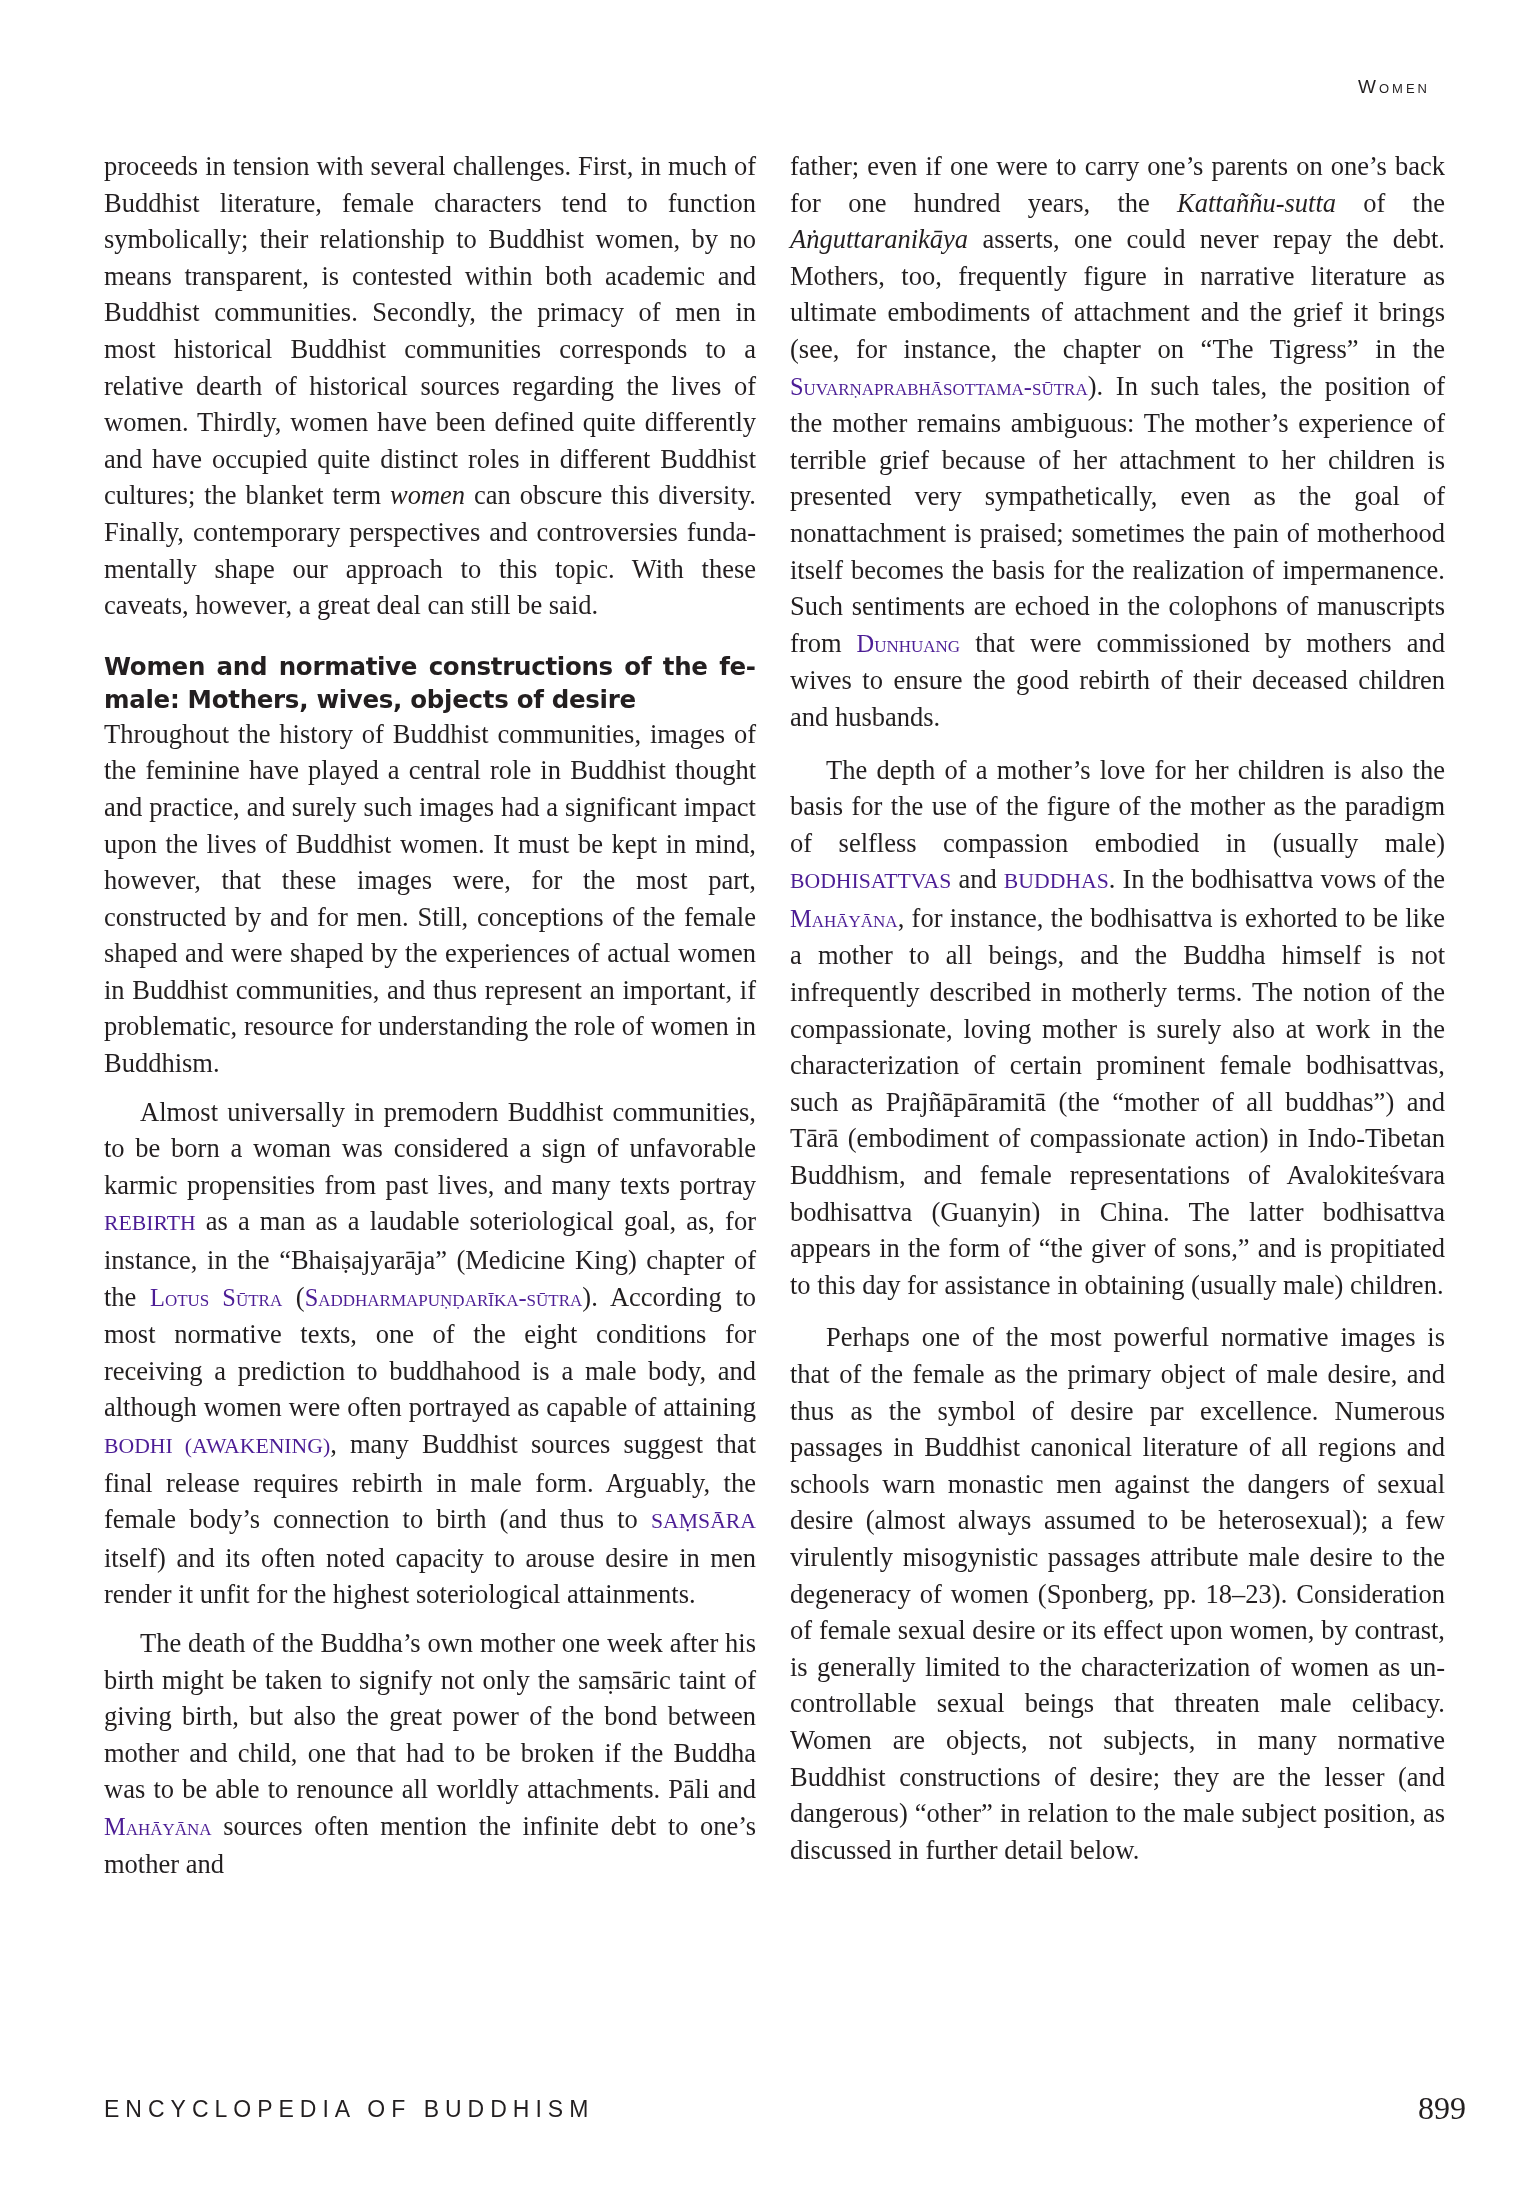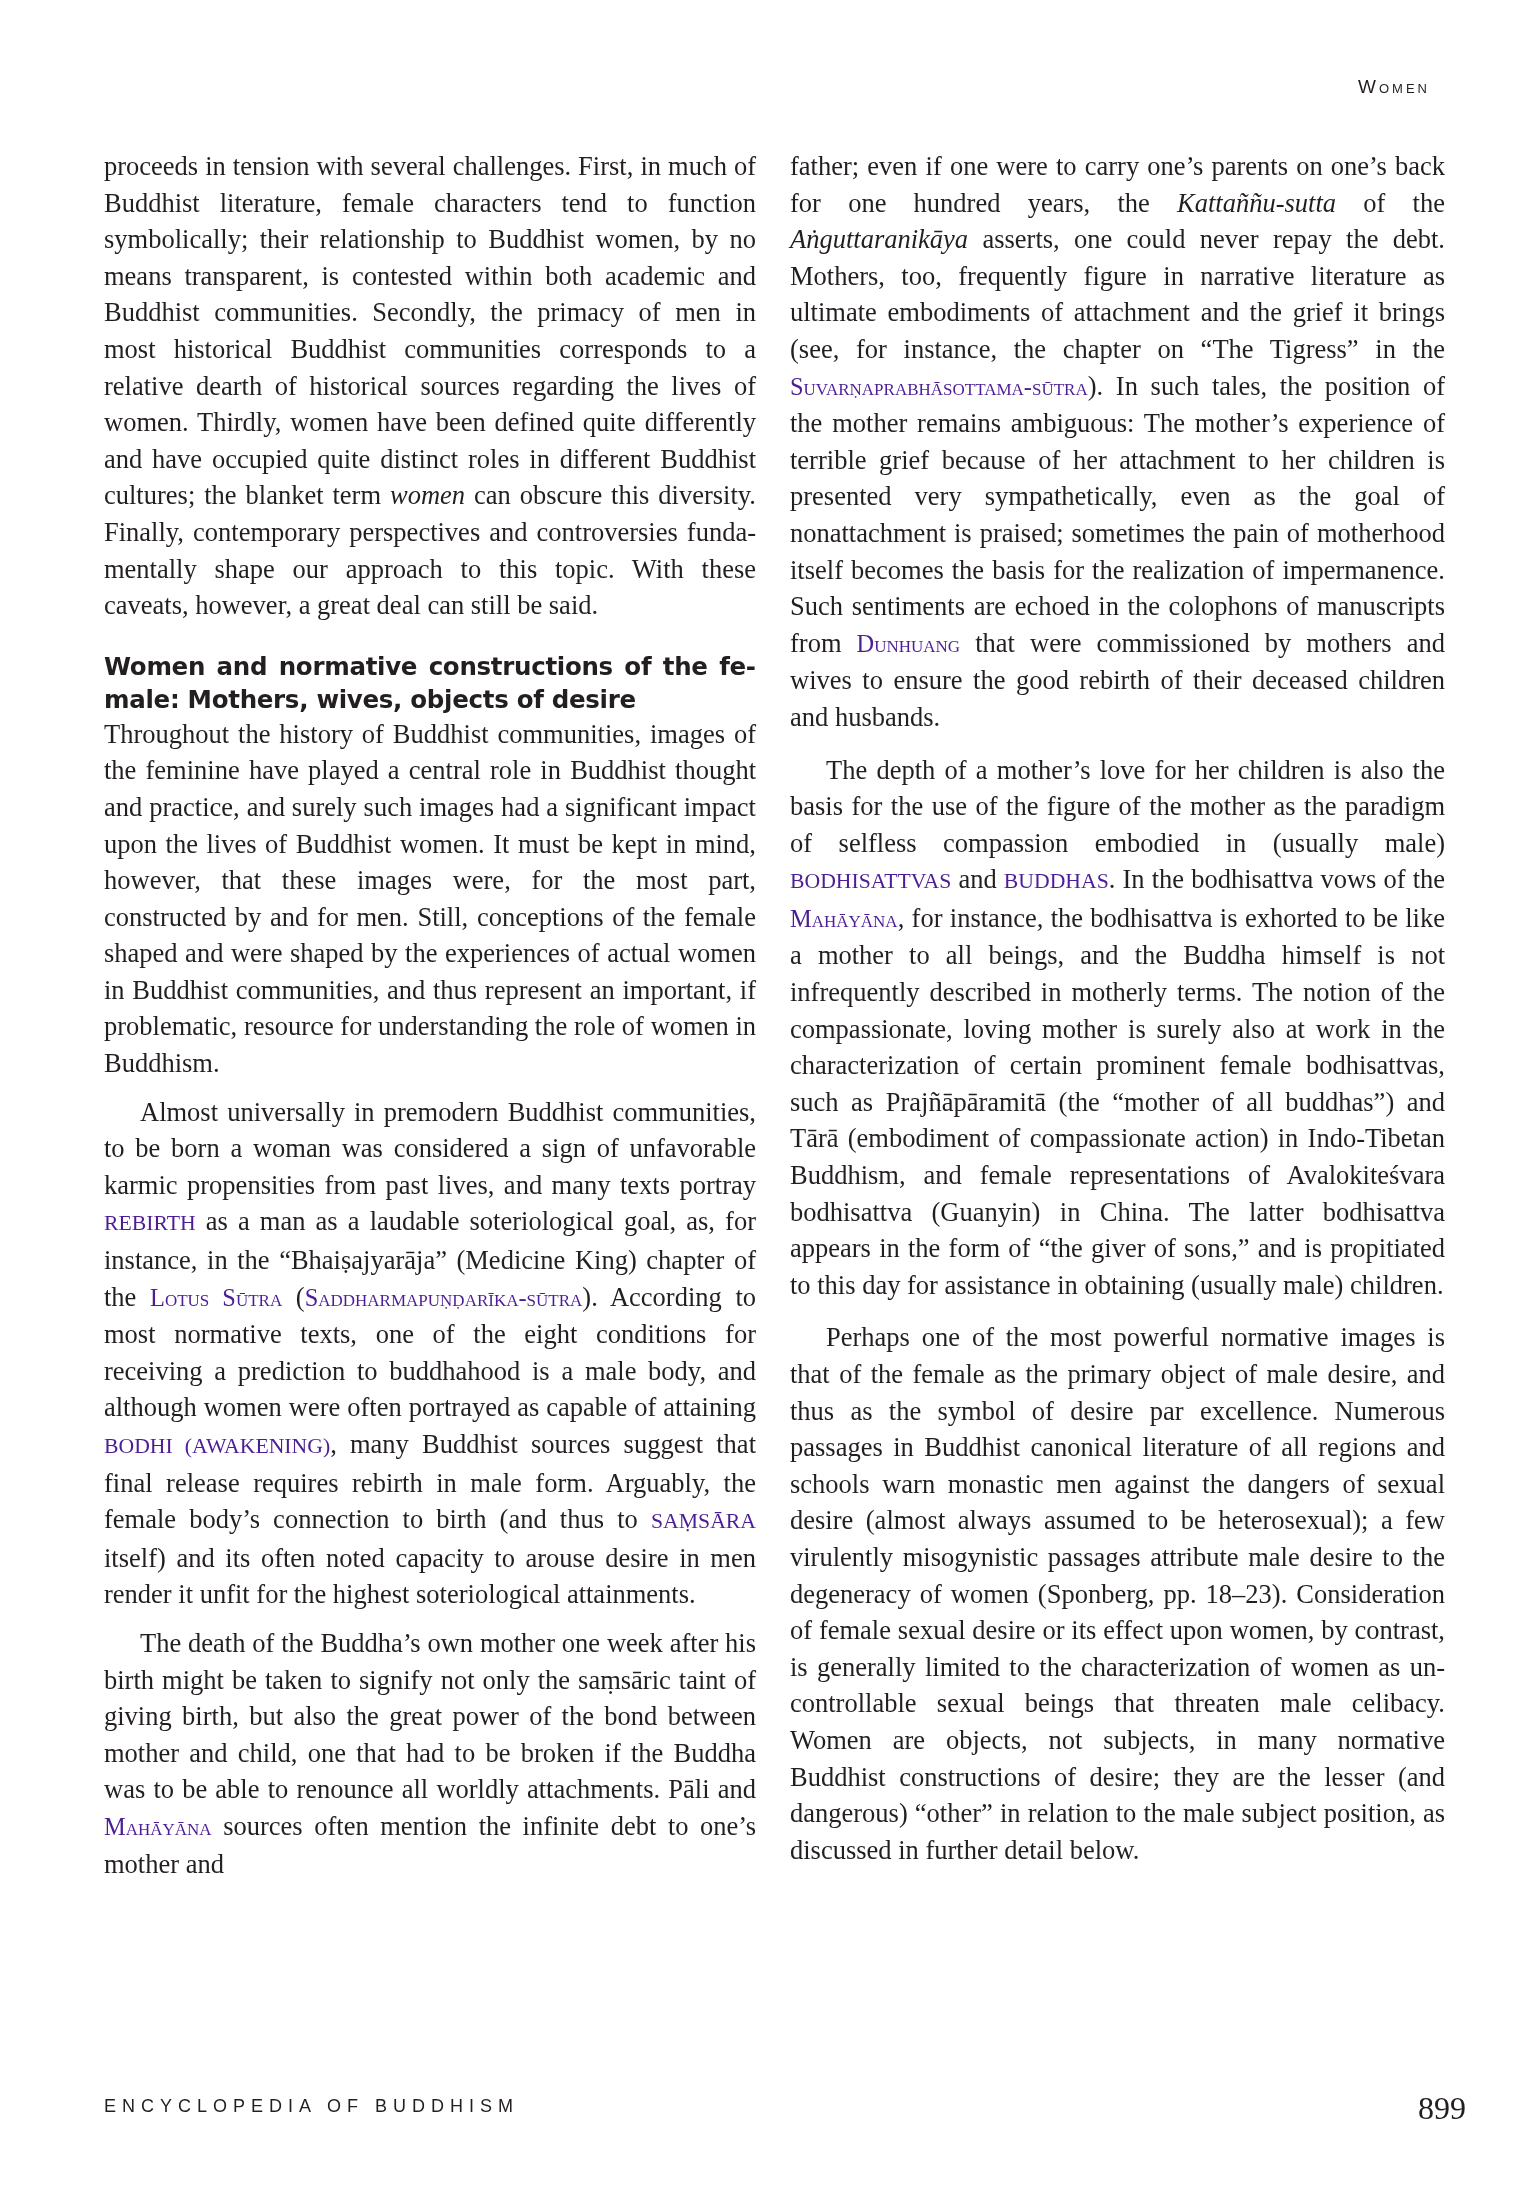--- a/index.html
+++ b/index.html
@@ -14,21 +14,21 @@
   p { margin: 0; }
   p.indent { text-indent: 36px; }
   p.gap { margin-top: 12px; }
   p.gap-lg { margin-top: 16px; }
   h2 { margin: 26px 0 0 0; font-family: "DejaVu Sans", sans-serif; font-weight: bold;
        font-size: 24.5px; line-height: 33px; letter-spacing: -0.3px; }
   .sc { font-variant: small-caps; font-size: 0.92em; }
   .caps { text-transform: uppercase; font-size: 0.82em; }
   i { }
   .foot-left { position: absolute; left: 104px; top: 2096px; font-family: "Liberation Sans", sans-serif;
-       font-size: 18px; letter-spacing: 6px; }
+       font-size: 23px; letter-spacing: 6px; }
   .foot-right { position: absolute; right: 56px; top: 2090px; font-size: 32px; }
   .xref { color: #4c1d95; text-decoration: none; }
 </style>
 </head>
 <body>
 
 <div class="running-head">Women</div>
 
 <div class="col left">
   <p><span>proceeds in tension with several challenges. First, in much of Buddhist literature, female characters tend to function symbolically; their relationship to Buddhist women, by no means transparent, is contested within both academic and Buddhist communities. Secondly, the primacy of men in most historical Buddhist com­munities corresponds to a relative dearth of historical sources regarding the lives of women. Thirdly, women have been defined quite differently and have occupied quite distinct roles in different Buddhist cultures; the blanket term </span><i>women</i><span> can obscure this diversity. Finally, contemporary perspectives and controversies funda­mentally shape our approach to this topic. With these caveats, however, a great deal can still be said.</span></p>

